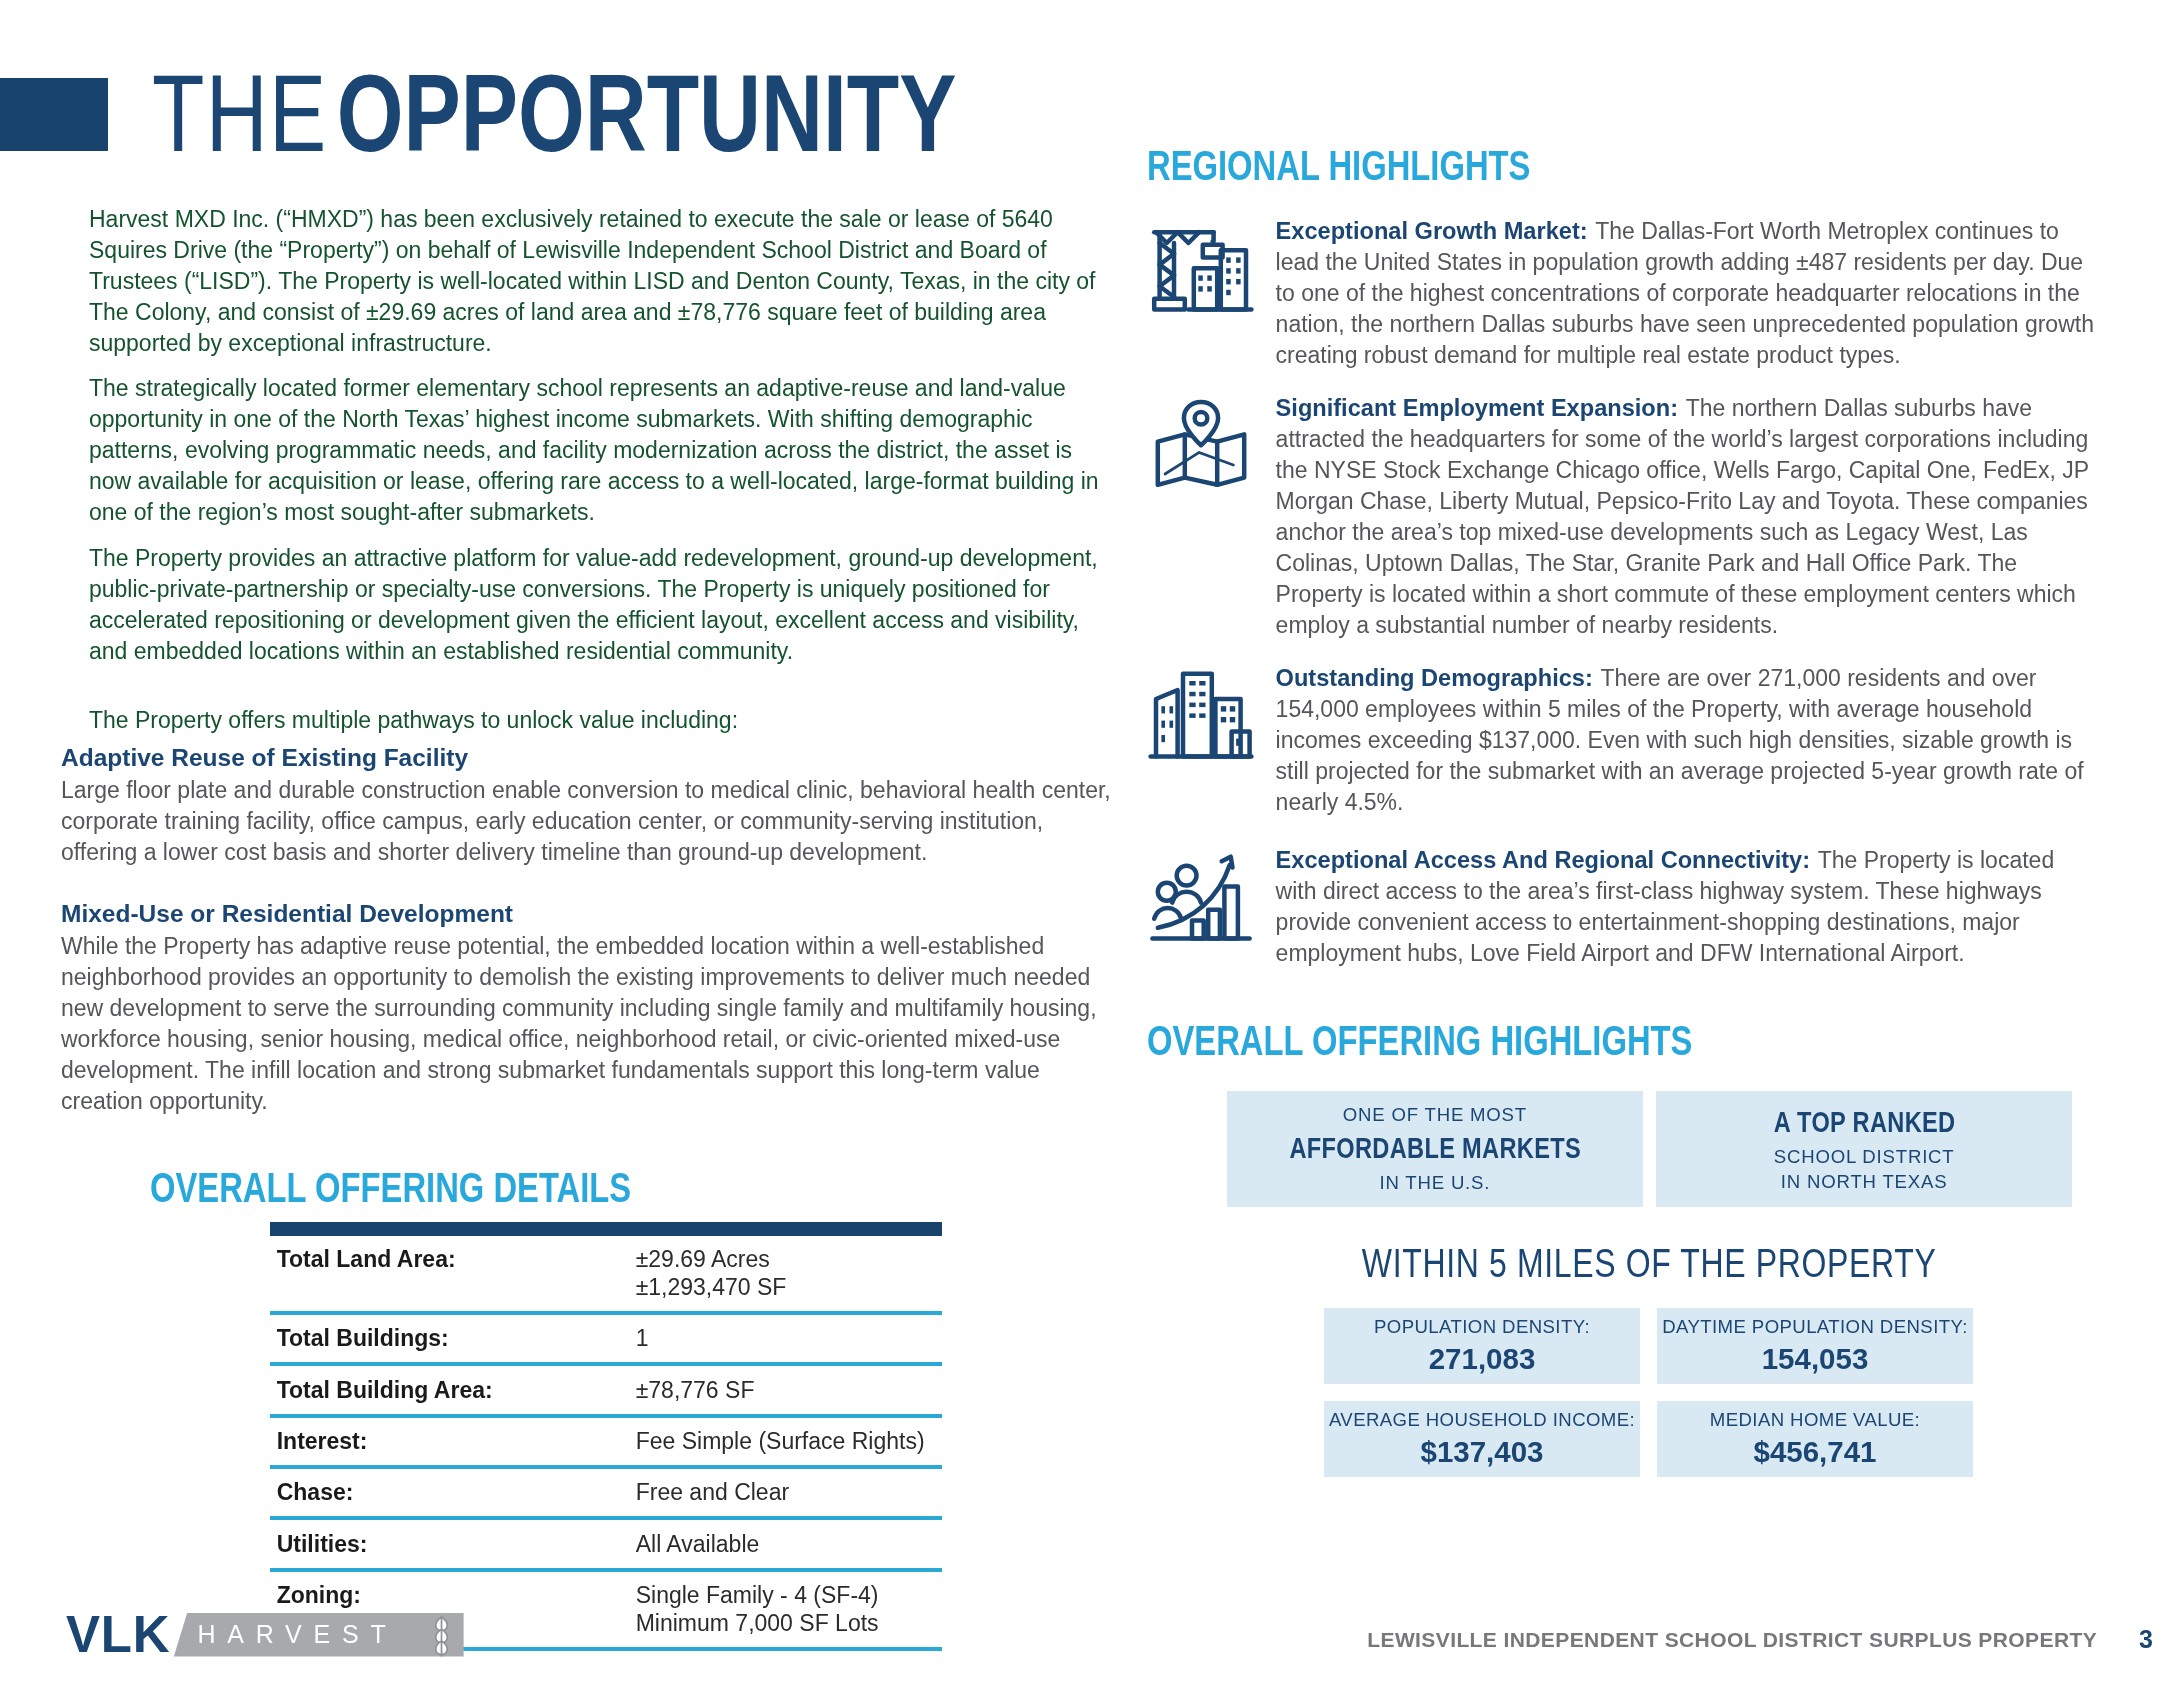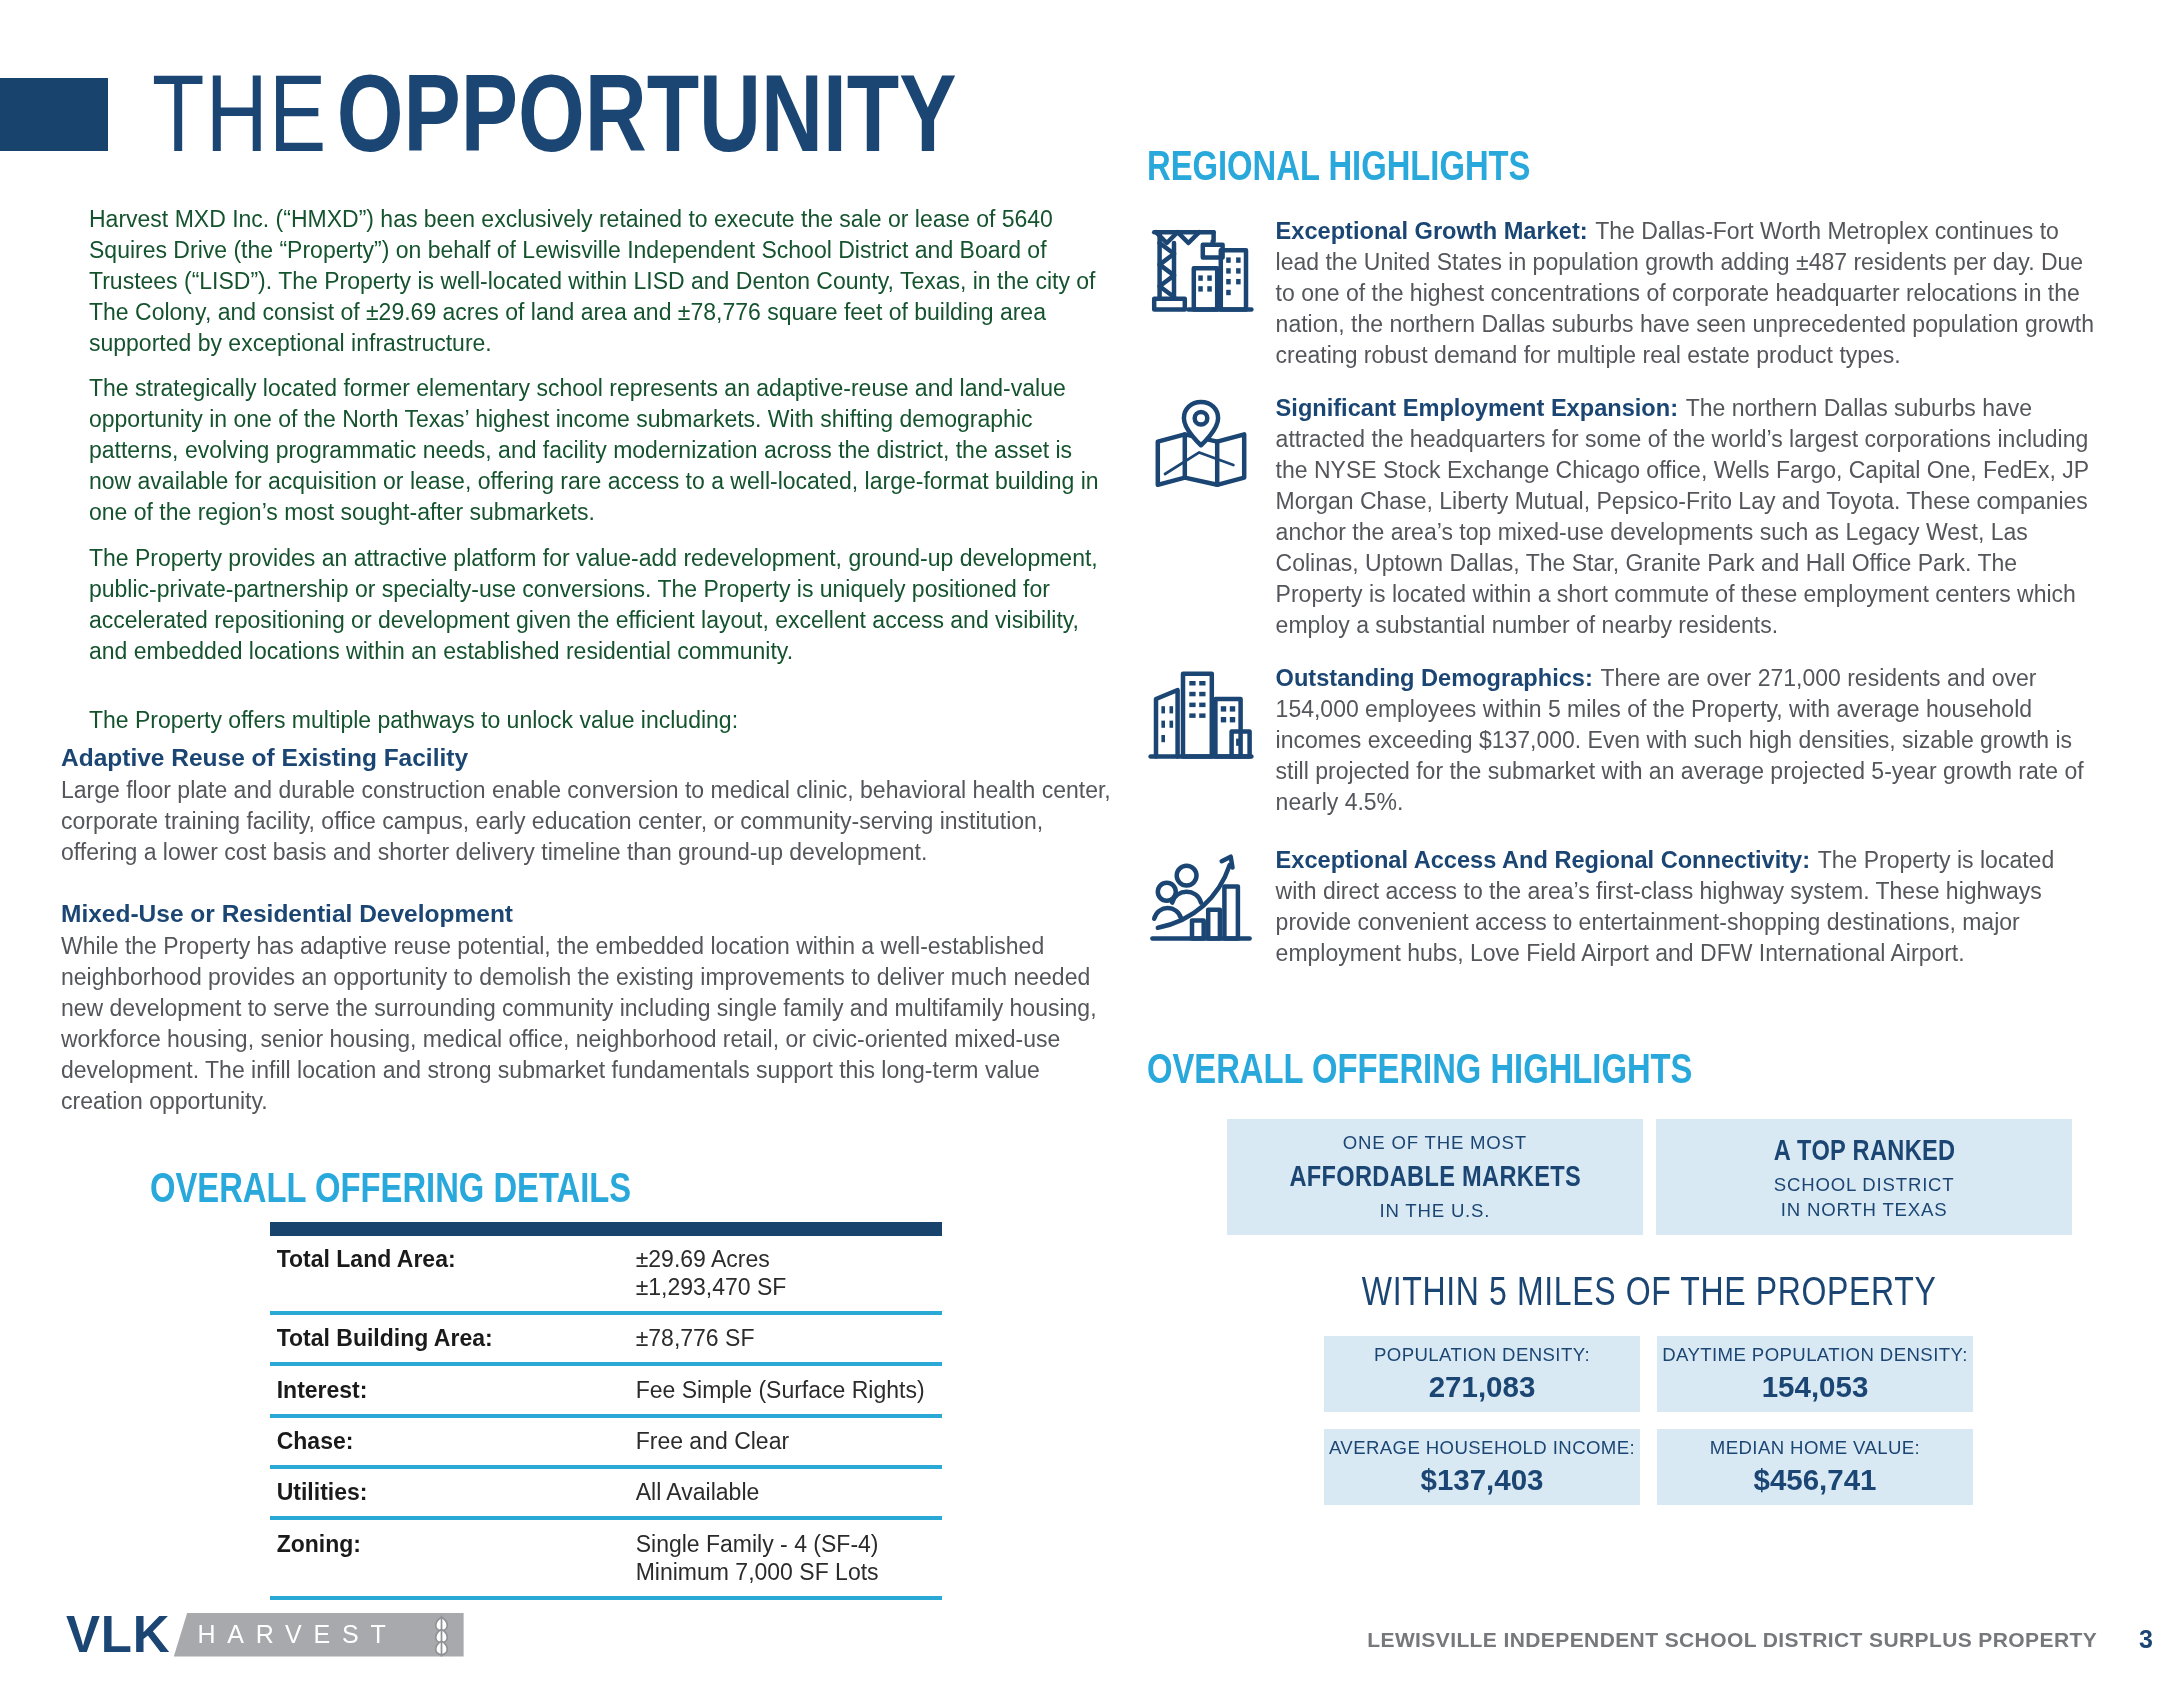--- a/index.html
+++ b/index.html
@@ -34,21 +34,21 @@
   
   .right-col { position:absolute; left:1147px; top:142px; width:947px; }
   .bullets { margin-top:27px; }
   .bullet { display:flex; gap:18.6px; }
   .bullet + .bullet { margin-top:22px; }
   .bullet.b4 { margin-top:27px; }
   .b-icon { flex:0 0 110px; }
   .b-icon svg { width:108px; height:108px; display:block; }
   .b-body { flex:1; font-size:23px; line-height:31px; color:#54565B; }
   .b-title { font-weight:700; color:#1B4674; font-size:23.6px; margin-right:7.6px; }
-  .hl-h { margin-top:76px; }
+  .hl-h { margin-top:48px; }
   .hl-wrap { margin-left:80px; width:845px; }
   .boxes { display:flex; gap:13.5px; margin-top:27px; }
   .hl-box { width:416px; height:116px; background:#D9E9F3; display:flex; flex-direction:column; justify-content:center; align-items:center; text-align:center; }
   .box-top { font-size:18.6px; letter-spacing:0.8px; color:#1B4674; font-weight:400; margin-bottom:5px; }
   .box-top:empty { display:none; margin:0; }
   .box-big { font-size:29.5px; font-weight:800; color:#1B4674; letter-spacing:0.4px; }
   .box-bottom { font-size:18.6px; letter-spacing:0.8px; color:#1B4674; white-space:pre-line; line-height:25px; margin-top:5px; }
   .within-h { margin-top:34px; text-align:center; font-size:40px; font-weight:400; color:#1B4674; letter-spacing:0.8px; }
   .stats { margin:22px auto 0; width:651px; display:grid; grid-template-columns:316px 316px; column-gap:20px; row-gap:20px;gap:17px; }
   .stat-box { height:76px; background:#D9E9F3; display:flex; flex-direction:column; justify-content:center; align-items:center; text-align:center; }
@@ -91,20 +91,24 @@
     </div>
 
     <h2 class="cyan-h details-h"><span class="cond">OVERALL OFFERING DETAILS</span></h2>
 
     <div class="table">
       <div class="table-topbar"></div>
       <div class="trow">
           <div class="tlabel">Total Land Area:</div>
           <div class="tvalue">±29.69 Acres
 ±1,293,470 SF</div>
+        </div>
+      <div class="trow">
+          <div class="tlabel">Total Buildings:</div>
+          <div class="tvalue">1</div>
         </div>
       <div class="trow">
           <div class="tlabel">Total Building Area:</div>
           <div class="tvalue">±78,776 SF</div>
         </div>
       <div class="trow">
           <div class="tlabel">Interest:</div>
           <div class="tvalue">Fee Simple (Surface Rights)</div>
         </div>
       <div class="trow">

